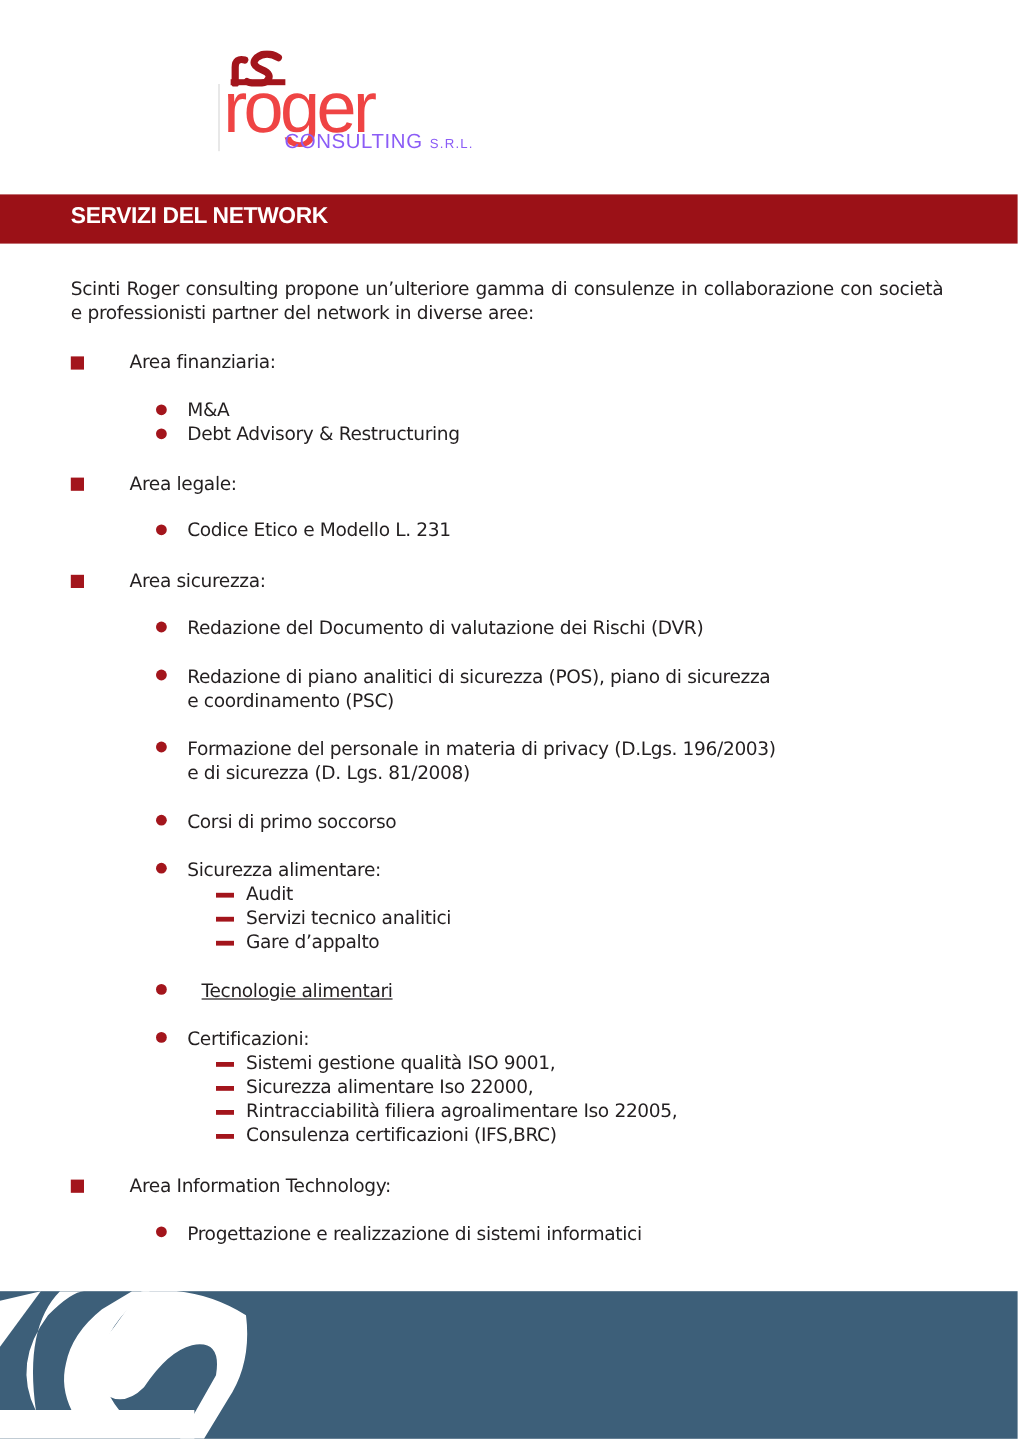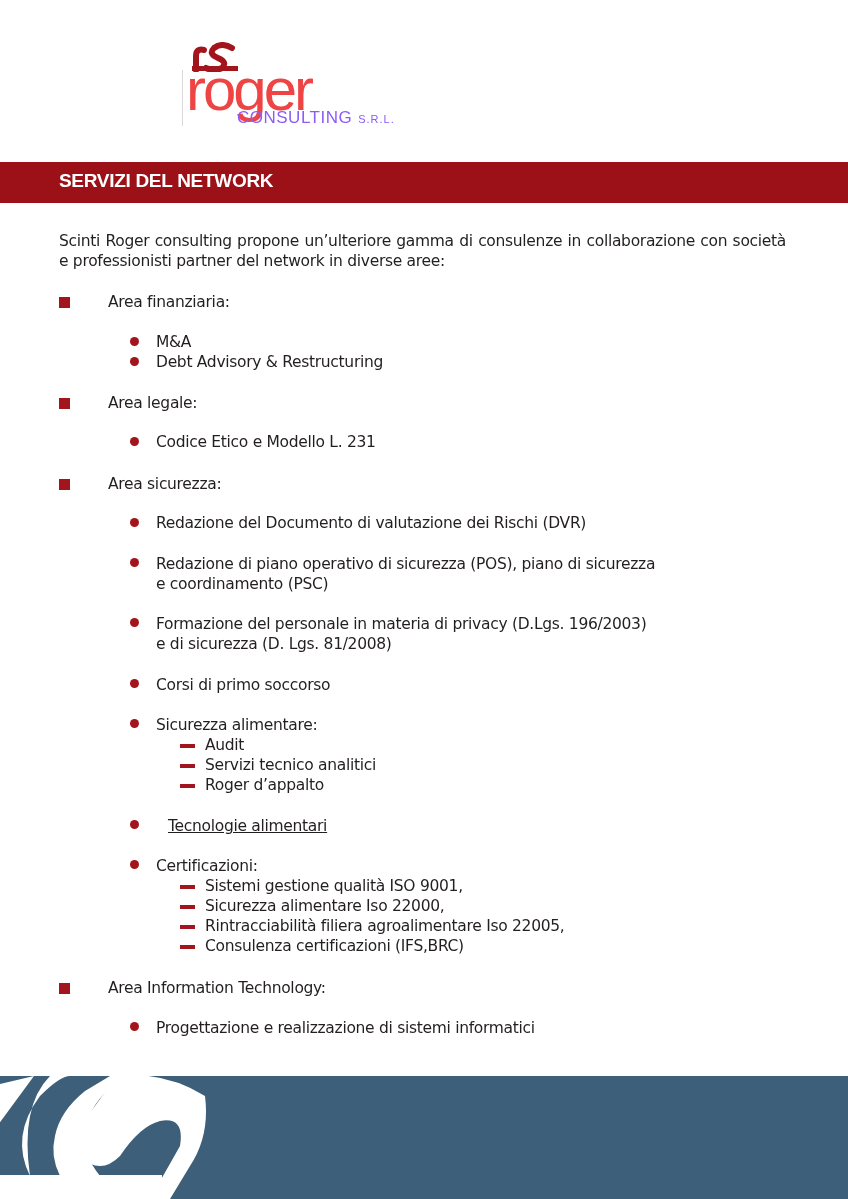--- a/index.html
+++ b/index.html
@@ -90,38 +90,38 @@
 </div>
 
 <div>
   <span class="sq" style="left:59px; top:479px;"></span>
   <span class="txt" style="left:108px; top:474px;">Area sicurezza:</span>
 
   <span class="dot" style="left:130px; top:518px;"></span>
   <span class="txt" style="left:156px; top:513px;">Redazione del Documento di valutazione dei Rischi (DVR)</span>
 
   <span class="dot" style="left:130px; top:558px;"></span>
-  <span class="txt" style="left:156px; top:554px;">Redazione di piano operativo di sicurezza (POS), piano di sicurezza</span>
+  <span class="txt" style="left:156px; top:554px;">Redazione di piano analitici di sicurezza (POS), piano di sicurezza</span>
   <span class="txt" style="left:156px; top:574px;">e coordinamento (PSC)</span>
 
   <span class="dot" style="left:130px; top:618px;"></span>
   <span class="txt" style="left:156px; top:614px;">Formazione del personale in materia di privacy (D.Lgs. 196/2003)</span>
   <span class="txt" style="left:156px; top:634px;">e di sicurezza (D. Lgs. 81/2008)</span>
 
   <span class="dot" style="left:130px; top:679px;"></span>
   <span class="txt" style="left:156px; top:675px;">Corsi di primo soccorso</span>
 
   <span class="dot" style="left:130px; top:719px;"></span>
   <span class="txt" style="left:156px; top:715px;">Sicurezza alimentare:</span>
   <span class="dash" style="left:180px; top:744px;"></span>
   <span class="txt" style="left:205px; top:735px;">Audit</span>
   <span class="dash" style="left:180px; top:764px;"></span>
   <span class="txt" style="left:205px; top:755px;">Servizi tecnico analitici</span>
   <span class="dash" style="left:180px; top:784px;"></span>
-  <span class="txt" style="left:205px; top:775px;">Roger d’appalto</span>
+  <span class="txt" style="left:205px; top:775px;">Gare d’appalto</span>
 
   <span class="dot" style="left:130px; top:820px;"></span>
   <span class="txt" style="left:168px; top:816px;text-decoration:underline;">Tecnologie alimentari</span>
 
   <span class="dot" style="left:130px; top:860px;"></span>
   <span class="txt" style="left:156px; top:856px;">Certificazioni:</span>
   <span class="dash" style="left:180px; top:885px;"></span>
   <span class="txt" style="left:205px; top:876px;">Sistemi gestione qualità ISO 9001,</span>
   <span class="dash" style="left:180px; top:905px;"></span>
   <span class="txt" style="left:205px; top:896px;">Sicurezza alimentare Iso 22000,</span>

